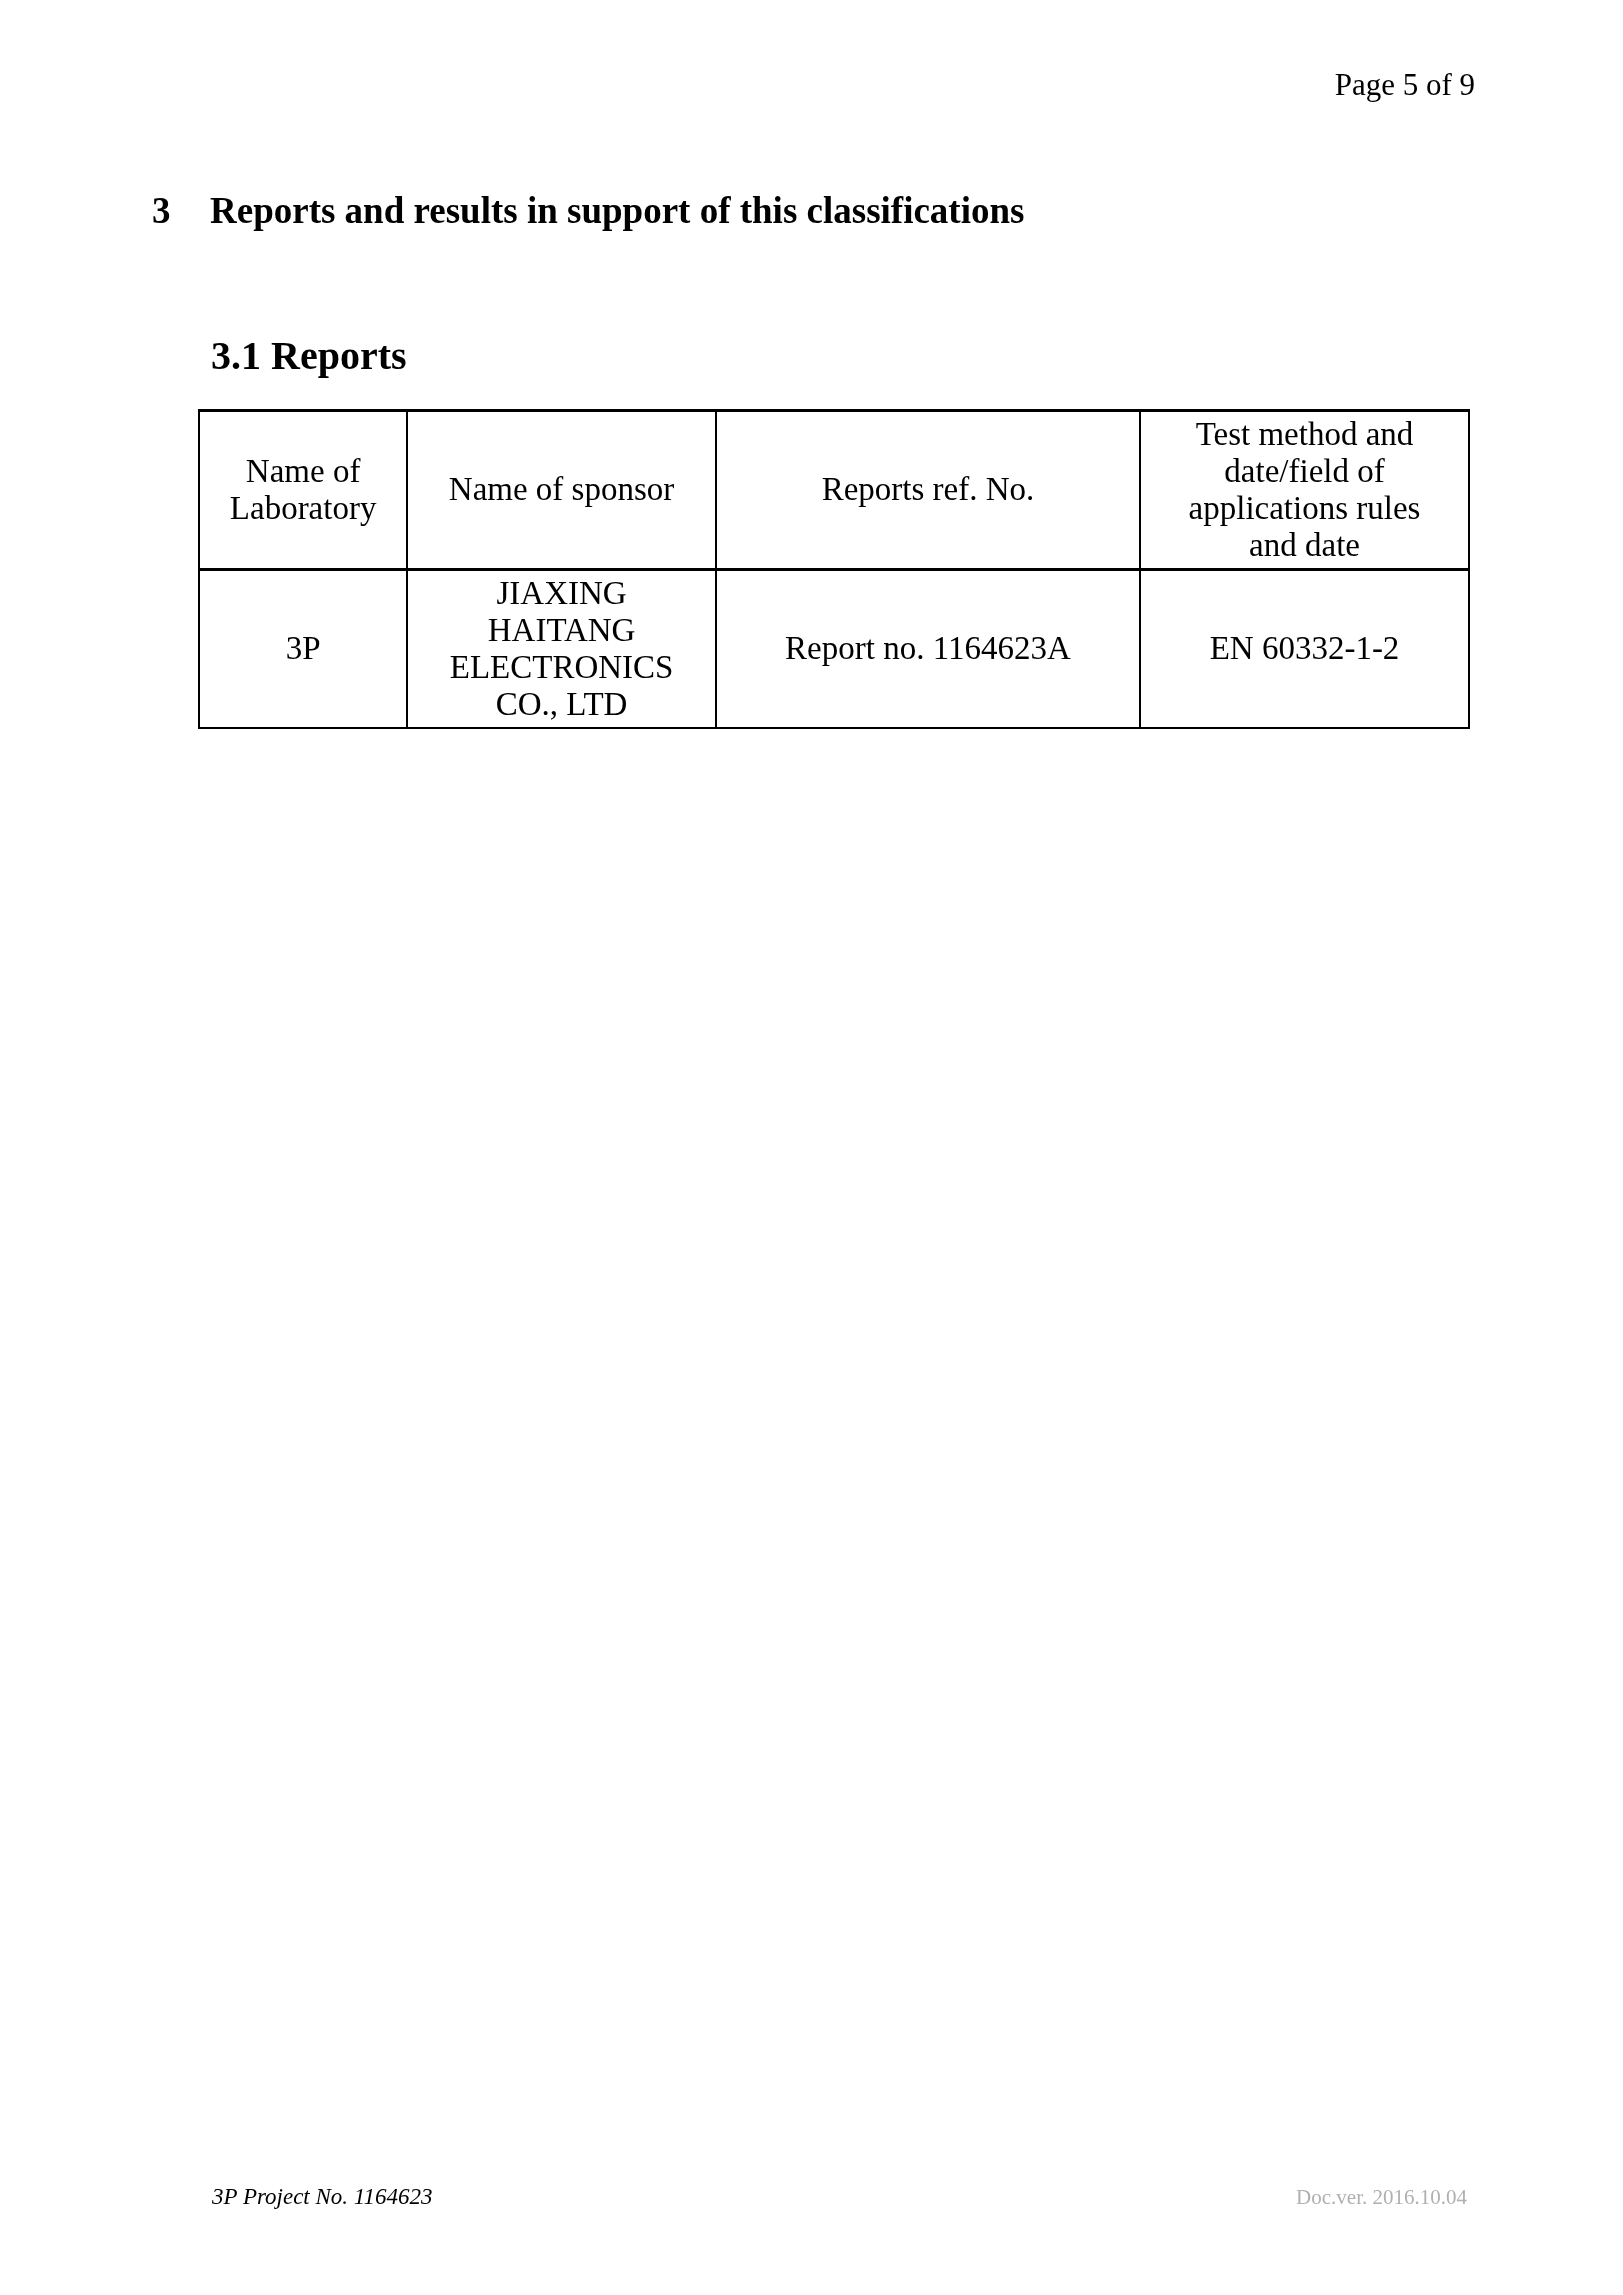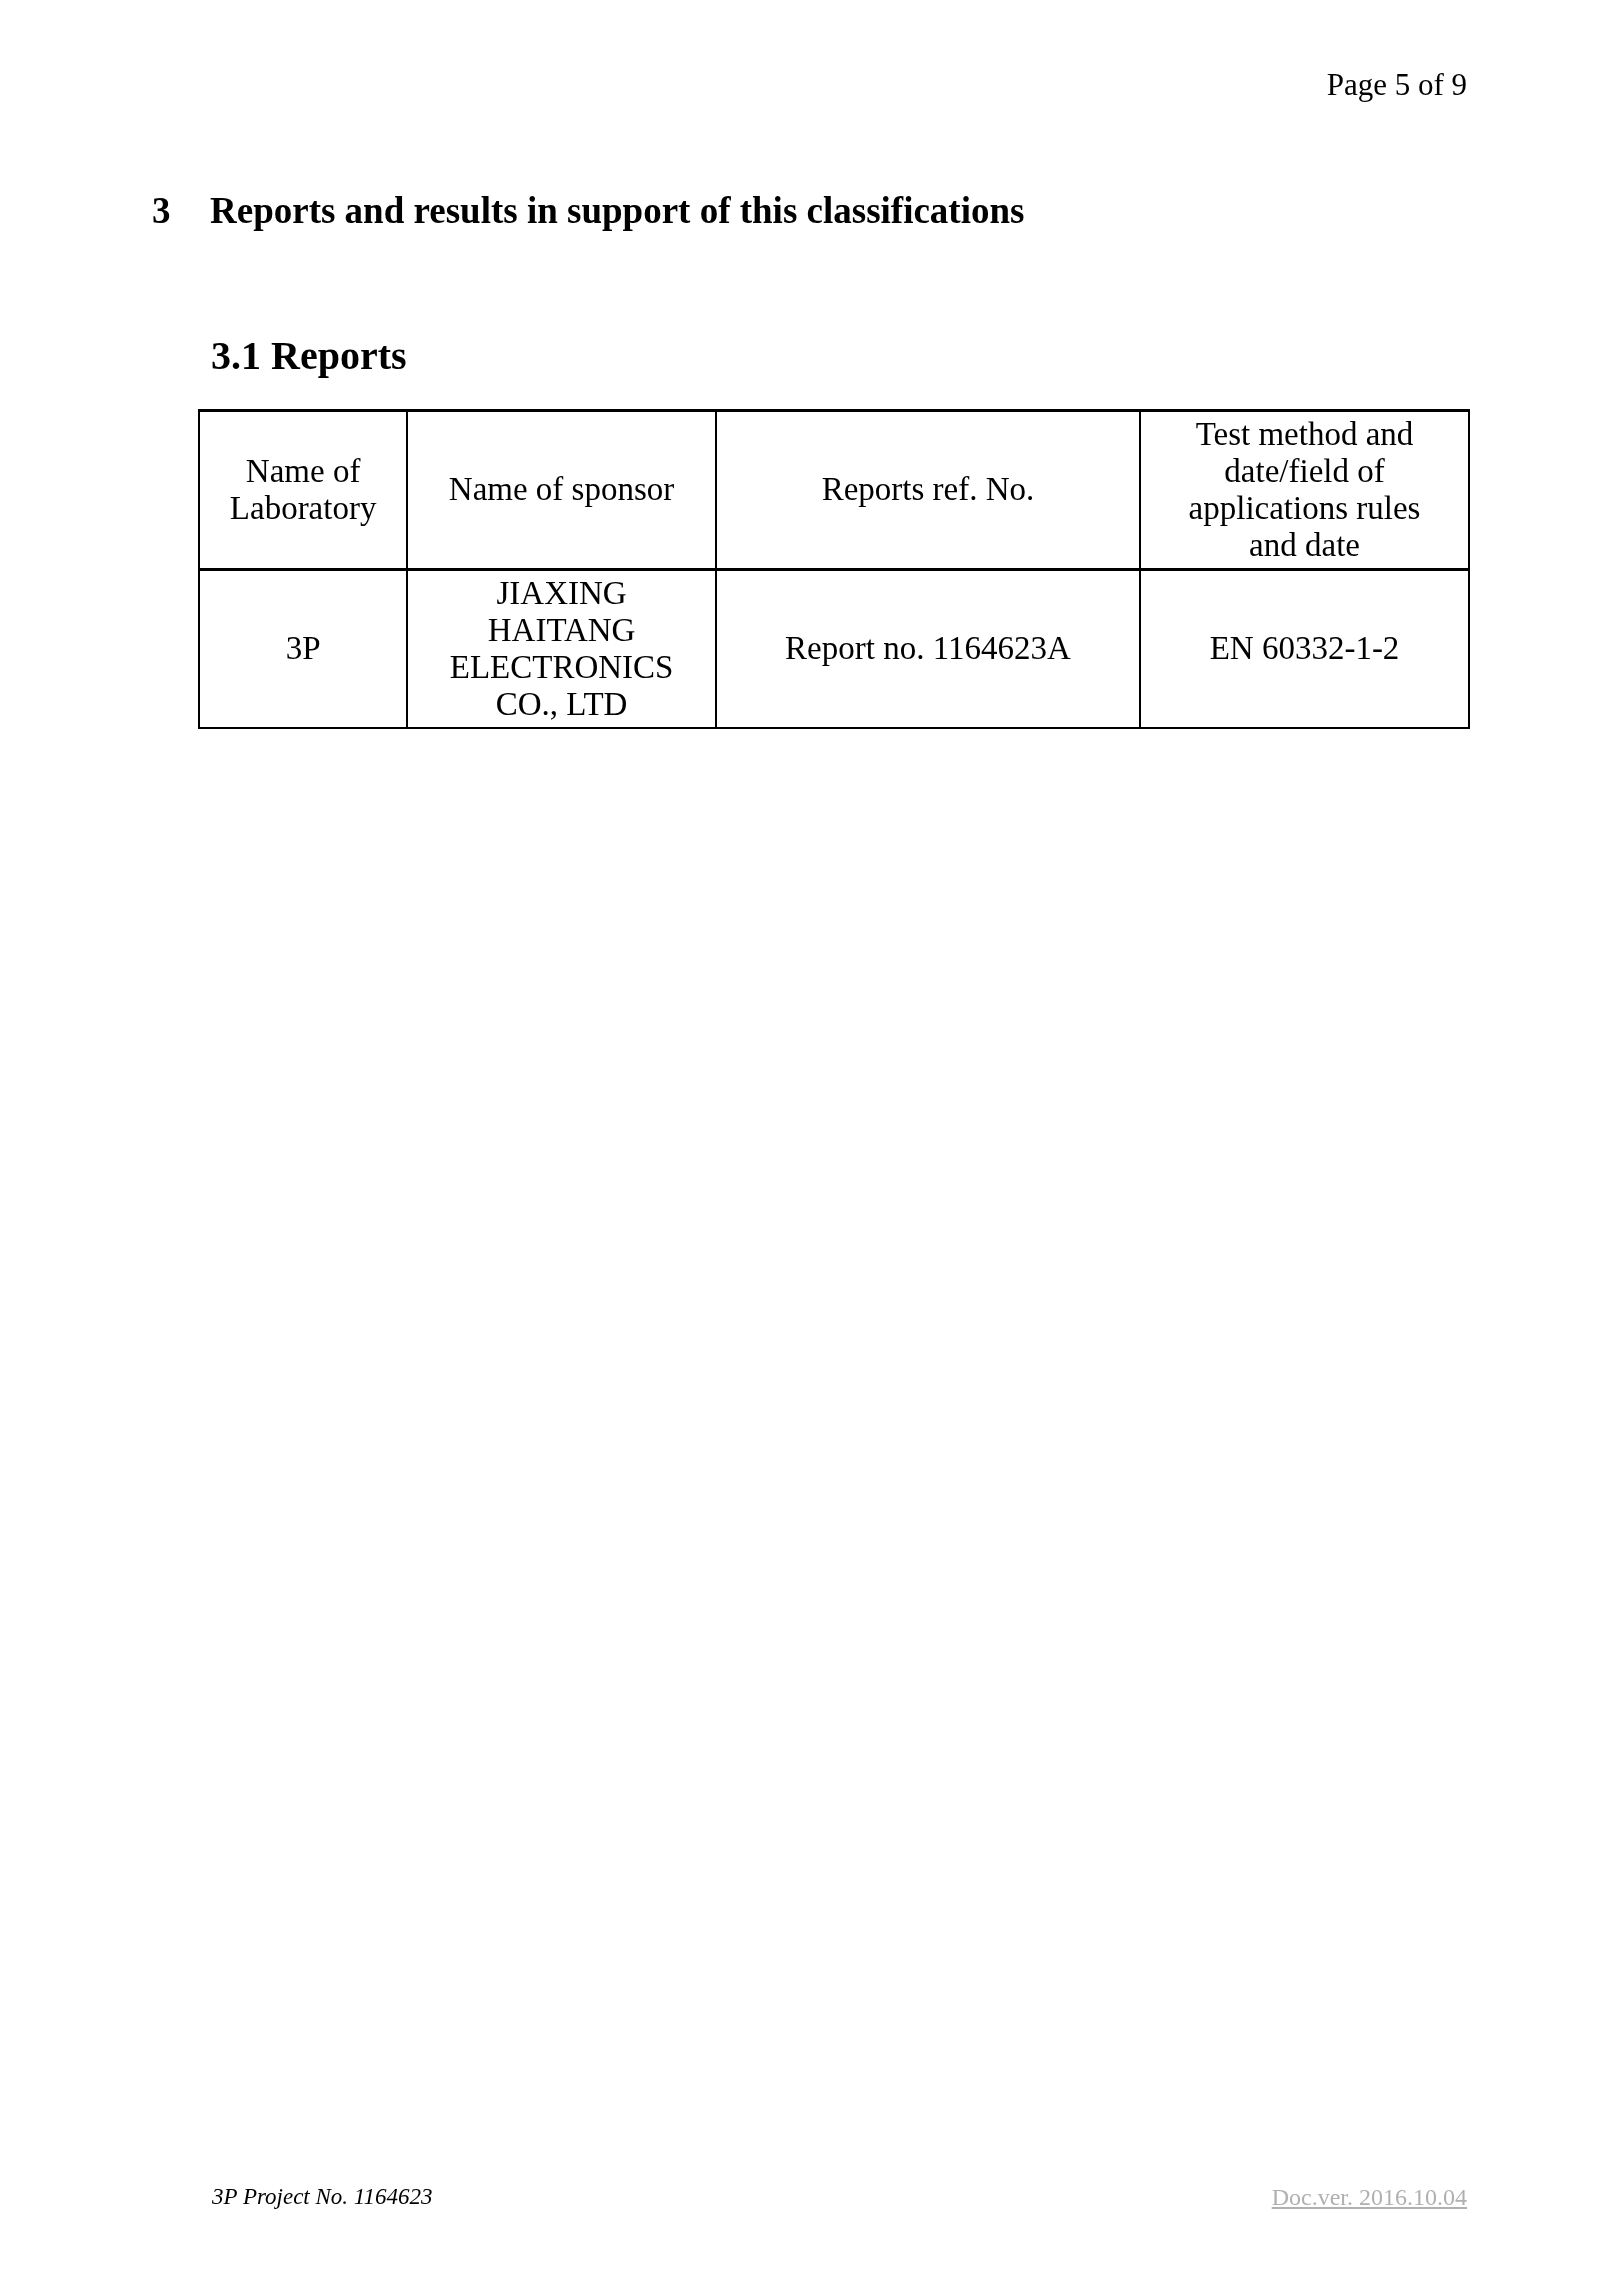--- a/index.html
+++ b/index.html
@@ -14,21 +14,21 @@
     background: #ffffff;
     font-family: "Liberation Serif", serif;
     color: #000000;
     overflow: hidden;
   }
 
   
   .page-number {
     position: absolute;
     top: 65px;
-    right: 156px;
+    right: 148px;
     font-size: 31px;
     line-height: 39px;
     text-align: right;
   }
 
   
   .section-heading {
     position: absolute;
     top: 188px;
     left: 152px;
@@ -94,25 +94,24 @@
     top: 2180px;
     left: 212px;
     font-size: 23px;
     line-height: 34px;
     font-style: italic;
   }
   .footer-right {
     position: absolute;
     top: 2180px;
     right: 156px;
-    font-size: 24px;
+    font-size: 21px;
     line-height: 34px;
     color: #b0b0b0;
     text-align: right;
-    text-decoration: underline;
   }
 </style>
 </head>
 <body>
 
 <div class="page">
 
   <div class="page-number">Page 5 of 9</div>
 
   <h1 class="section-heading">

